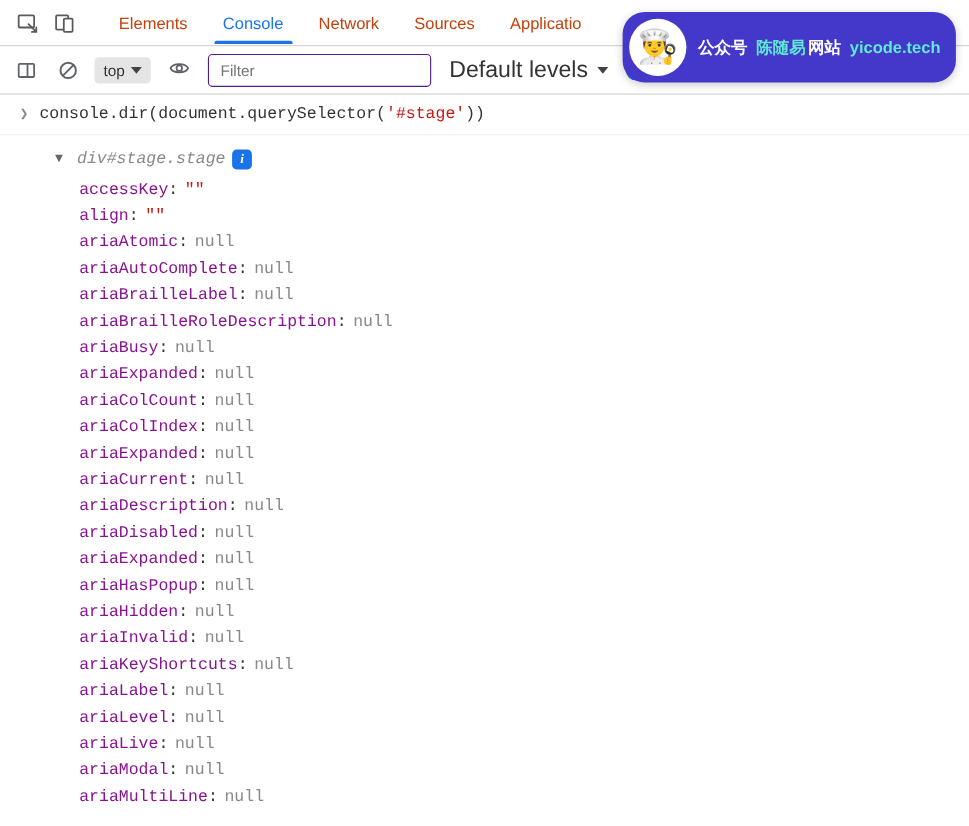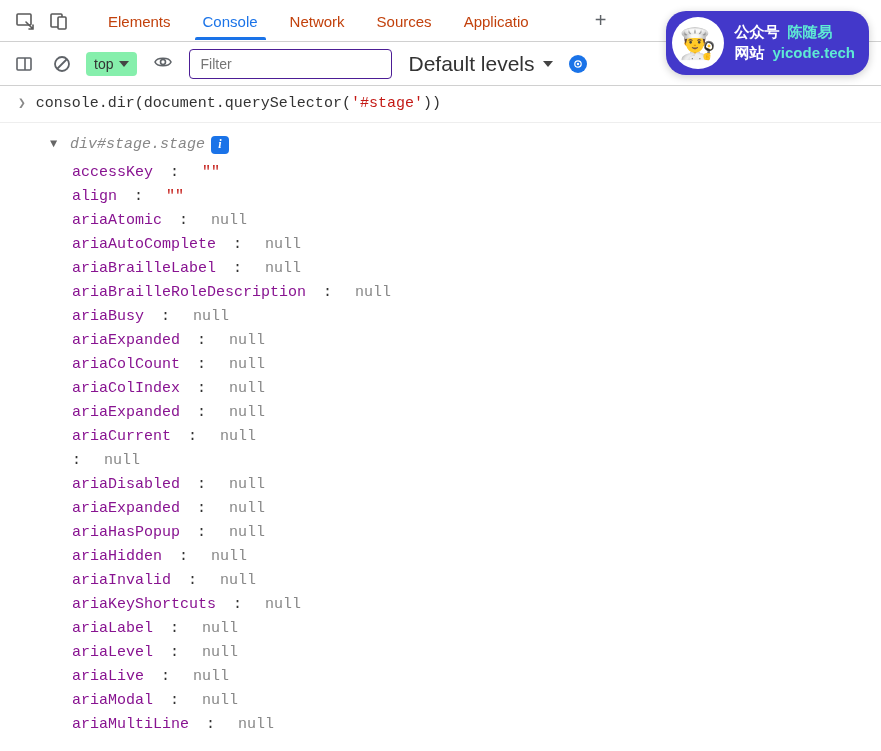--- a/index.html
+++ b/index.html
@@ -79,21 +79,21 @@
   height: 28px;
   display: flex;
   align-items: center;
   justify-content: center;
   color: #5f6368;
   cursor: pointer;
 }
 .context-select {
   display: flex;
   align-items: center;
-  background: #86efac;
+  background: #e5e5e5;
   border-radius: 4px;
   padding: 4px 8px;
   gap: 6px;
   cursor: pointer;
   font-size: 14px;
   color: #333;
 }
 .eye-icon {
   color: #5f6368;
   cursor: pointer;
@@ -188,21 +188,20 @@
   display: inline-flex;
   align-items: center;
   justify-content: center;
   font-family: Georgia, serif;
 }
 .prop-list {
   padding-left: 22px;
 }
 .prop-row {
   display: flex;
-  gap: 17px;
 }
 .prop-key {
   color: #881391;
 }
 .prop-sep {
   color: #333;
   margin-right: 6px;
 }
 .prop-val-null { color: #888; }
 .prop-val-str { color: #c41a16; }
@@ -225,21 +224,21 @@
   height: 52px;
   border-radius: 50%;
   background: #fff;
   display: flex;
   align-items: center;
   justify-content: center;
   font-size: 30px;
 }
 .wm-text {
   display: flex;
-  flex-direction: column;
+  flex-direction: row;
   gap: 2px;
   font-size: 15px;
   font-weight: 600;
 }
 .wm-row { display: flex; gap: 8px; align-items: baseline; }
 .wm-label { color: #fff; }
 .wm-val { color: #5eead4; }
 
 .caret-down {
   display: inline-block;
@@ -382,20 +381,21 @@
           <span class="prop-key">ariaExpanded</span>
           <span class="prop-sep">:</span>
           <span class="prop-val-null"> null</span>
         </div>
         <div class="prop-row">
           <span class="prop-key">ariaCurrent</span>
           <span class="prop-sep">:</span>
           <span class="prop-val-null"> null</span>
         </div>
         <div class="prop-row">
+          <span class="prop-key">ariaDescription</span>
           <span class="prop-sep">:</span>
           <span class="prop-val-null"> null</span>
         </div>
         <div class="prop-row">
           <span class="prop-key">ariaDisabled</span>
           <span class="prop-sep">:</span>
           <span class="prop-val-null"> null</span>
         </div>
         <div class="prop-row">
           <span class="prop-key">ariaExpanded</span>

